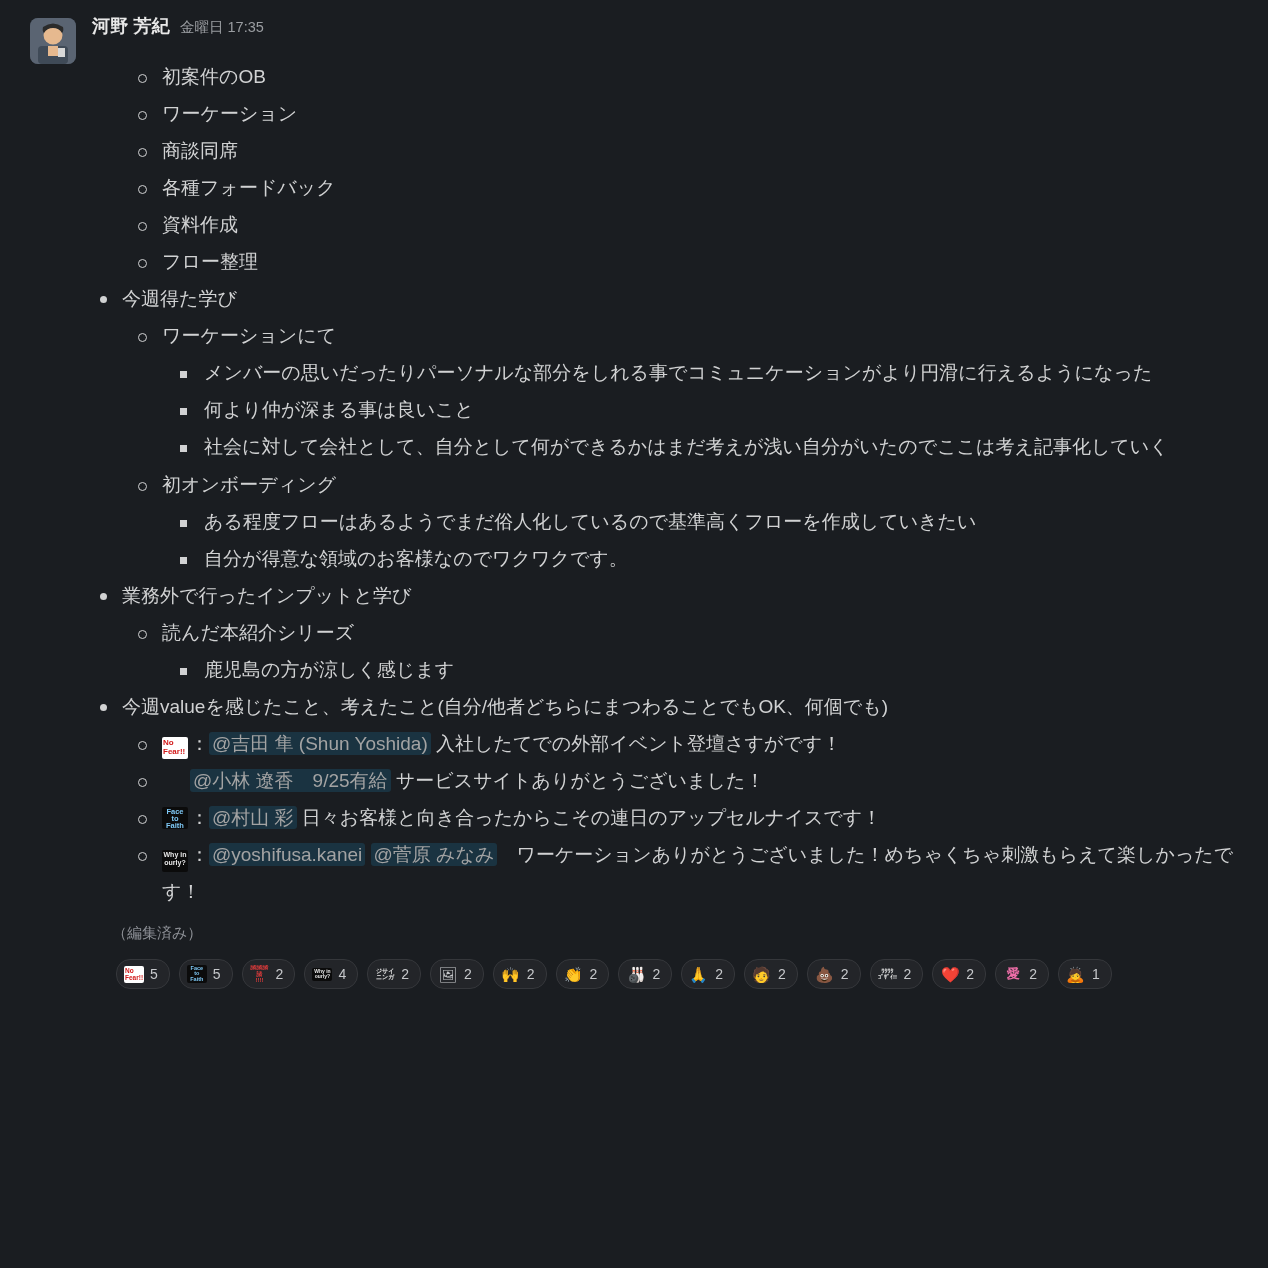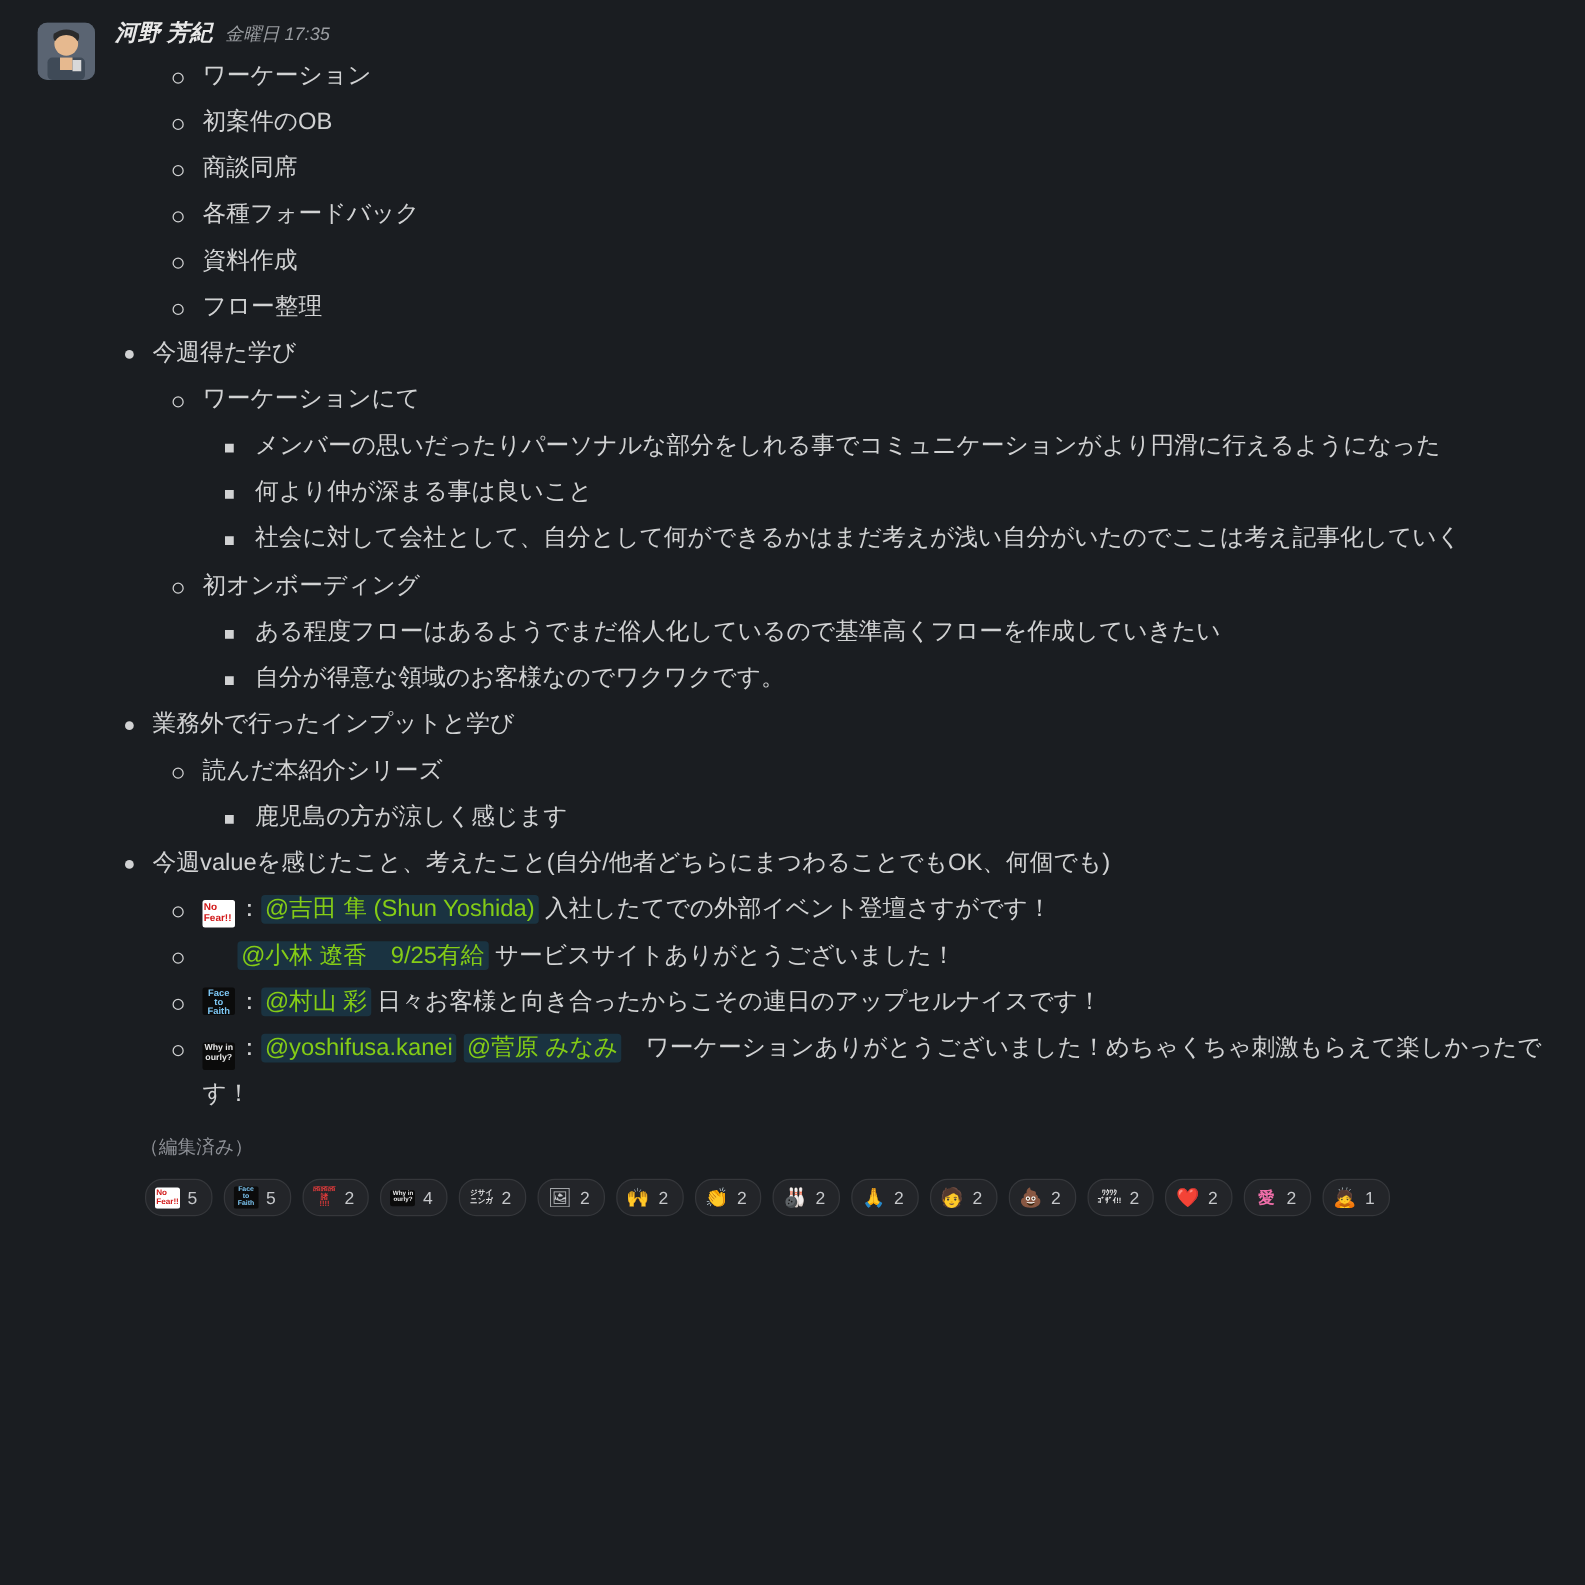--- a/index.html
+++ b/index.html
@@ -27,23 +27,22 @@
     background: #3d4752;
   }
   .avatar svg { display: block; }
   .msg-body {
     margin-left: 74px;
   }
   .msg-header {
     display: flex;
     align-items: baseline;
     gap: 10px;
-    margin-bottom: 2px;
+    margin-bottom: 18px;
     height: 26px;
-    font-style: italic;
   }
   .author {
     font-weight: bold;
     font-size: 18px;
     color: #e8e8e8;
     letter-spacing: .2px;
   }
   .timestamp {
     font-size: 14.5px;
     color: #9a9da1;
@@ -106,21 +105,21 @@
     left: -24px;
     top: 17px;
     width: 7px;
     height: 7px;
     background: #d1d2d3;
   }
   .txt { display: block; position: relative; }
   .link { color: #4ea1e8; }
   .mention {
     background: rgba(29,155,209,0.18);
-    color: #84cc16;
+    color: #a3a3a3;
     border-radius: 3px;
     padding: 1px 3px;
   }
   .edited {
     font-size: 15px;
     color: #8d9096;
     margin-top: 14px;
     margin-left: 20px;
   }
   
@@ -240,24 +239,24 @@
     <div class="msg-header">
       <span class="author">河野 芳紀</span>
       <span class="timestamp">金曜日 17:35</span>
     </div>
 
     <ul class="lvl1">
 
       <li>
         <ul class="lvl2">
           <li>
+              <span class="txt">初案件のOB</span>
+            </li>
+          <li>
               <span class="txt">ワーケーション</span>
-            </li>
-          <li>
-              <span class="txt">初案件のOB</span>
             </li>
           <li>
               <span class="txt">商談同席</span>
             </li>
           <li>
               <span class="txt">各種フォードバック</span>
             </li>
           <li>
               <span class="txt">資料作成</span>
             </li>

